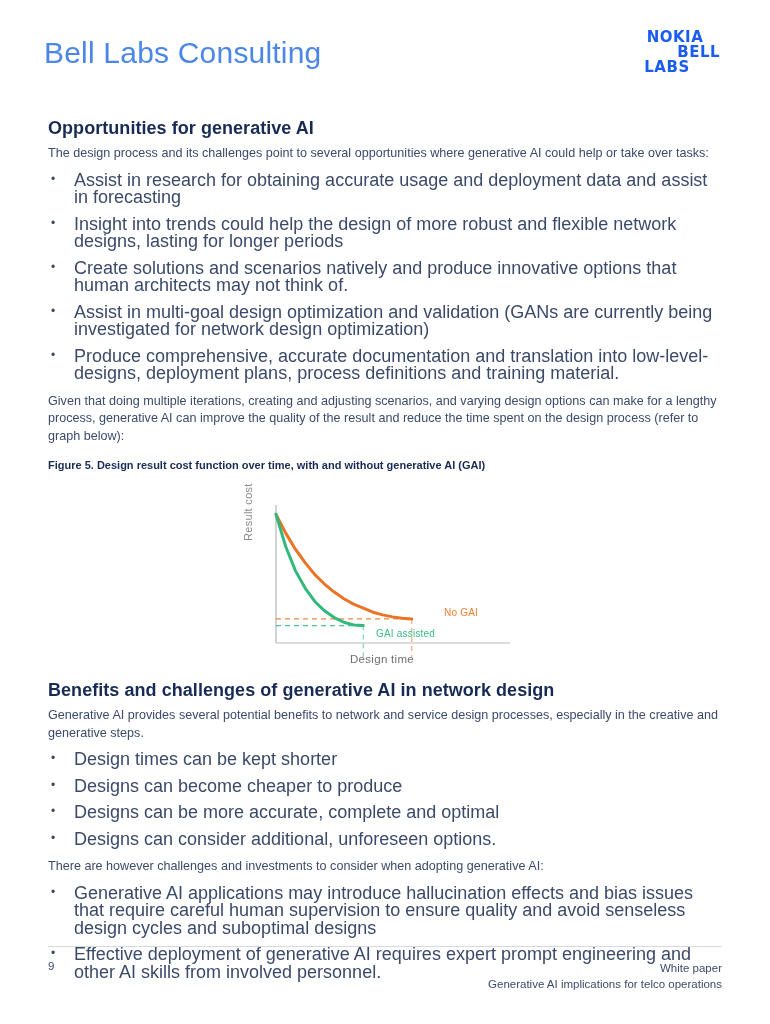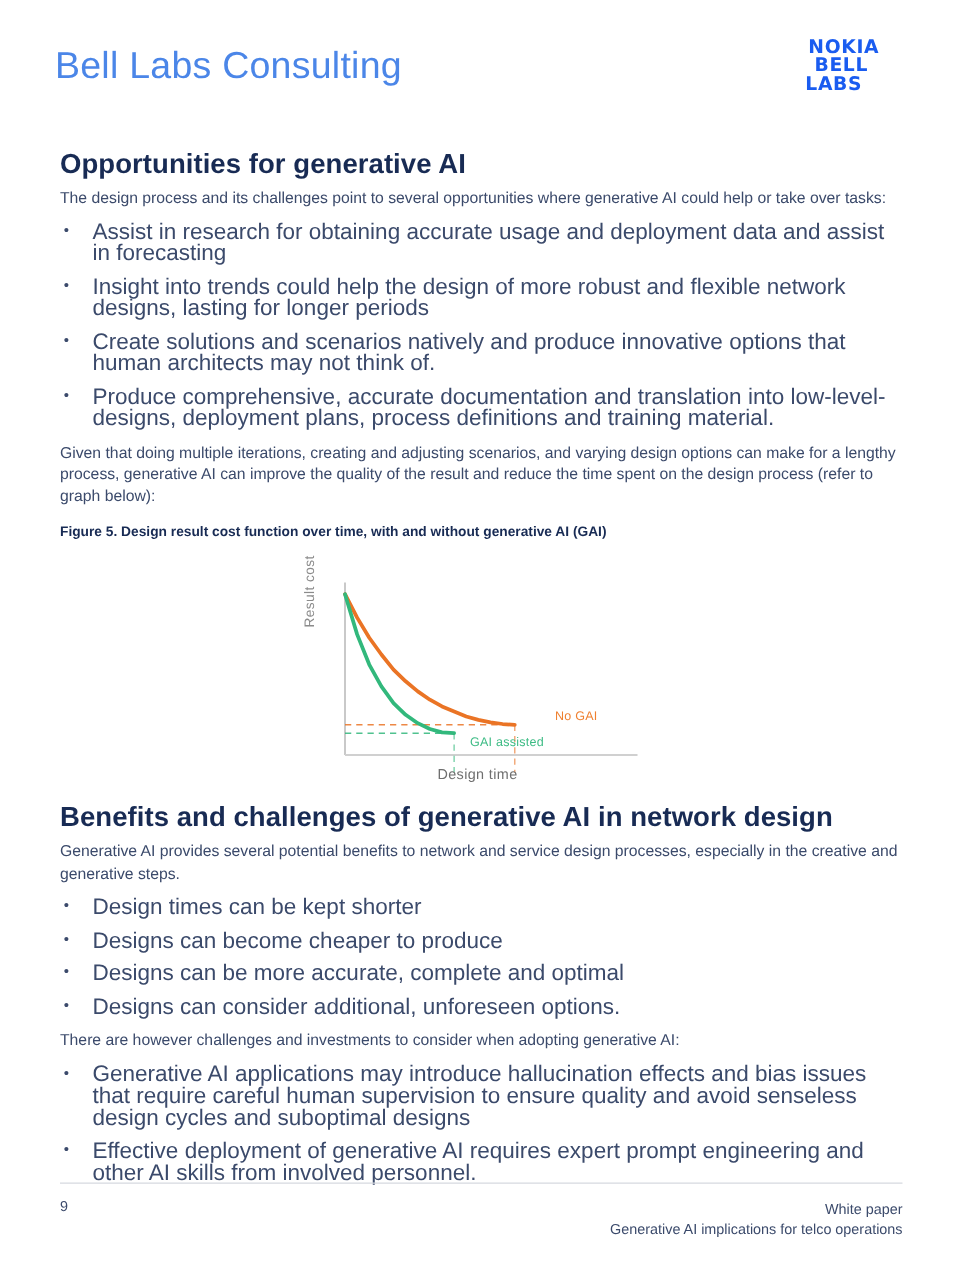--- a/index.html
+++ b/index.html
@@ -40,32 +40,32 @@
     width: 96px;
     text-align: right;
     color: #1a5cf0;
     font-family: "DejaVu Sans", sans-serif;
     font-weight: 700;
     font-size: 15px;
     line-height: 15px;
     letter-spacing: 0.5px;
   }
   .nokia-logo .l1 { display:block; text-align:center; margin-left: 2px;}
-  .nokia-logo .l2 { display:block; text-align:center; margin-right: 2px;}
+  .nokia-logo .l2 { display:block; text-align:right; margin-right: 2px;}
   .nokia-logo .l3 { display:block; text-align:center; margin-right: 14px;}
 
   
   .content {
     position: absolute;
     left: 48px;
     top: 118px;
     width: 674px;
   }
   h2.section-heading {
-    font-size: 22px;
+    font-size: 18px;
     font-weight: 700;
     color: #182b54;
     margin: 0 0 6px 0;
     letter-spacing: 0.05px;
   }
   p.body-text {
     font-size: 12.6px;
     line-height: 17.5px;
     color: #3b4a6b;
     margin: 0 0 9px 0;
@@ -187,20 +187,21 @@
 </div>
 
 <div class="content">
 
   <h2 class="section-heading">Opportunities for generative AI</h2>
   <p class="body-text">The design process and its challenges point to several opportunities where generative AI could help or take over tasks:</p>
   <ul class="bullets">
     <li>Assist in research for obtaining accurate usage and deployment data and assist in forecasting</li>
     <li>Insight into trends could help the design of more robust and flexible network designs, lasting for longer periods</li>
     <li>Create solutions and scenarios natively and produce innovative options that human architects may not think of.</li>
+    <li>Assist in multi-goal design optimization and validation (GANs are currently being investigated for network design optimization)</li>
     <li>Produce comprehensive, accurate documentation and translation into low-level-designs, deployment plans, process definitions and training material.</li>
   </ul>
   <p class="body-text">Given that doing multiple iterations, creating and adjusting scenarios, and varying design options can make for a lengthy process, generative AI can improve the quality of the result and reduce the time spent on the design process (refer to graph below):</p>
 
   <p class="figure-caption">Figure 5. Design result cost function over time, with and without generative AI (GAI)</p>
 
   <div class="chart-wrap">
     <div class="chart">
       <div class="y-axis-label">Result cost</div>
       <div class="x-axis-label">Design time</div>

